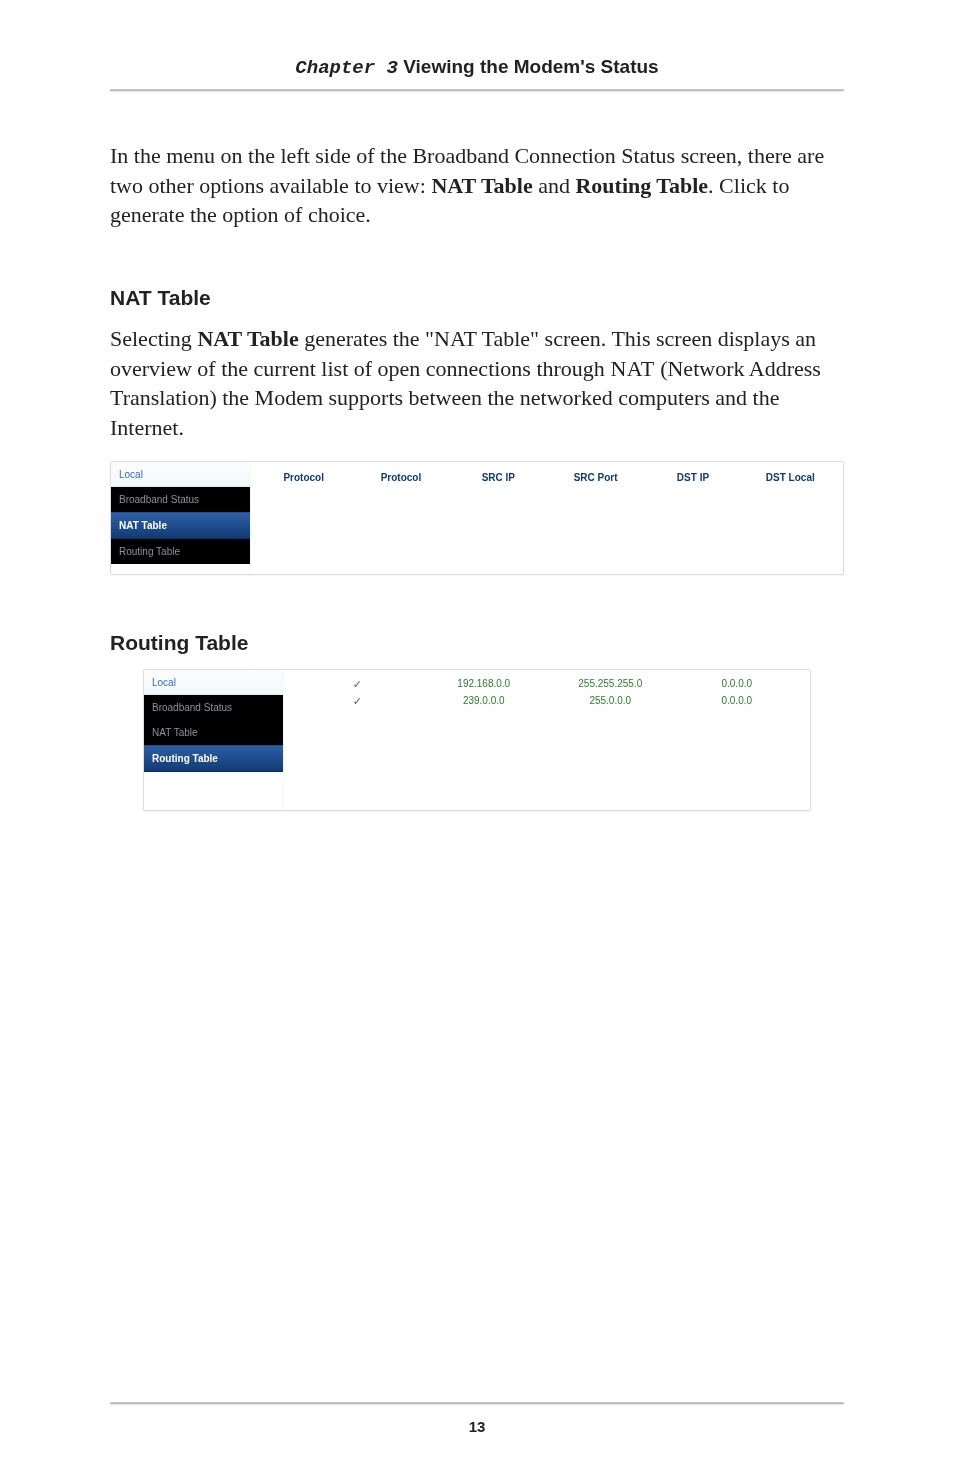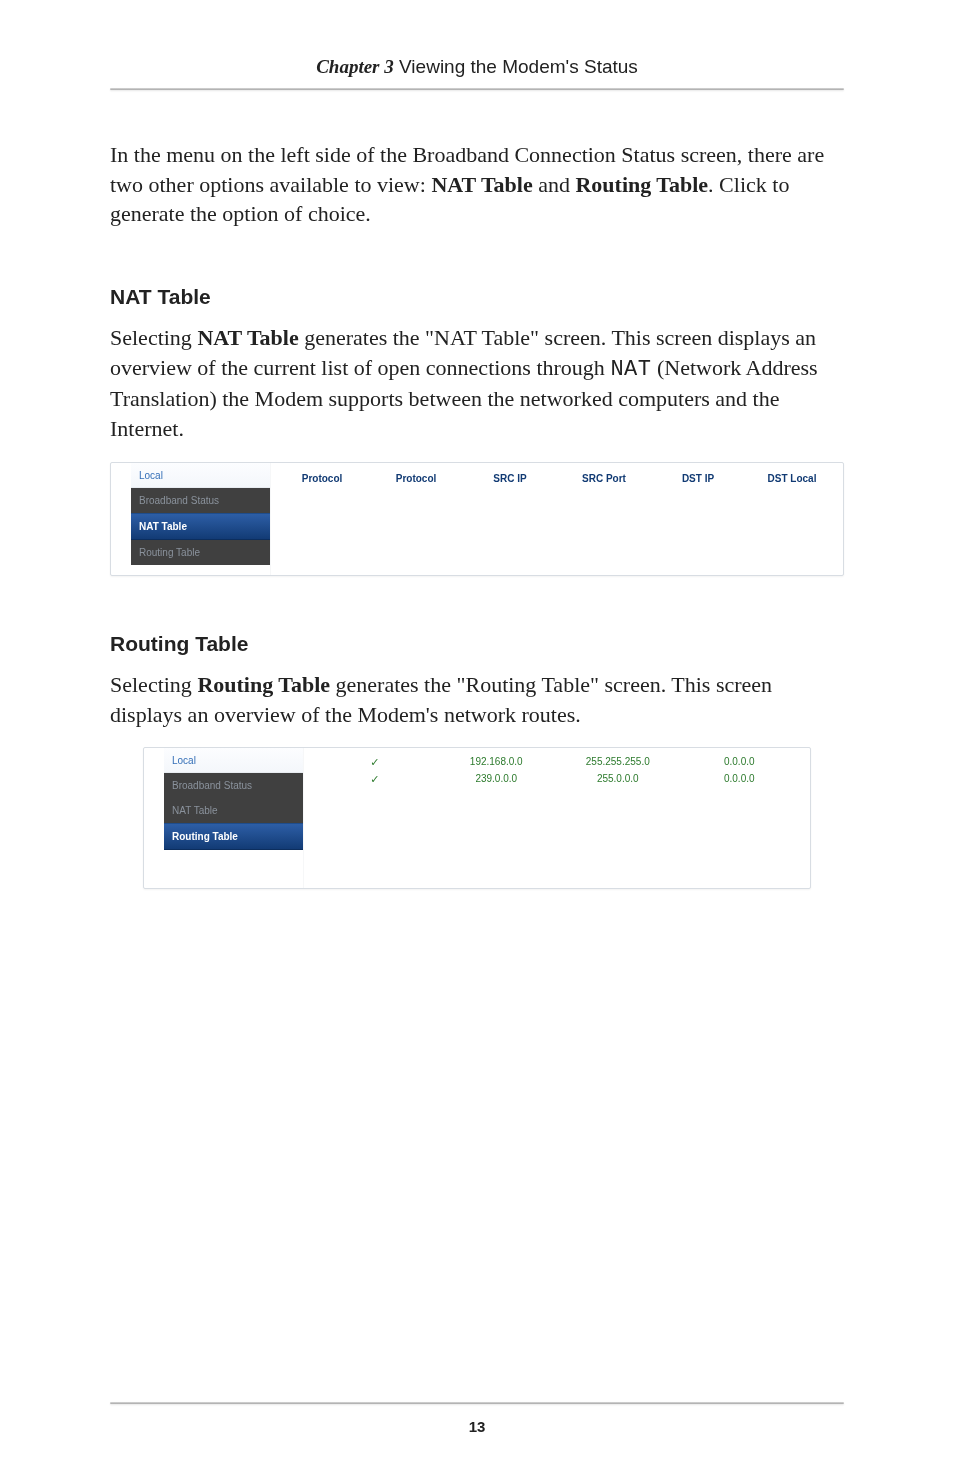--- a/index.html
+++ b/index.html
@@ -1,36 +1,36 @@
 <!DOCTYPE html>
 <html><head>
 <meta charset="utf-8">
 <style>
   * { box-sizing: border-box; margin: 0; padding: 0; }
   html, body { width: 954px; height: 1475px; background: #fff; font-family: Georgia, "Times New Roman", serif; color: #222; }
   .page { position: relative; width: 954px; height: 1475px; padding: 56px 110px 0 110px; }
   .chapter-header { text-align: center; font-size: 19px; margin-bottom: 10px; }
-  .chapter-header .chapter-label { font-style: italic; font-weight: 700; font-family: Liberation Serif, serif; }
-  .chapter-header .chapter-title { font-weight: 400; font-family: "Helvetica Neue", Arial, sans-serif; }
+  .chapter-header .chapter-label { font-style: italic; font-weight: 700; font-family: Liberation Mono, monospace; }
+  .chapter-header .chapter-title { font-weight: 700; font-family: "Helvetica Neue", Arial, sans-serif; }
   .top-divider, .bottom-divider { height: 2px; background: linear-gradient(to bottom, #d8d8d8 0%, #bfbfbf 50%, #a8a8a8 100%); border-radius: 1px; box-shadow: 0 1px 2px rgba(0,0,0,0.1); }
   .top-divider { margin-bottom: 50px; }
   .body-text { font-size: 22px; line-height: 1.35; text-align: left; margin-bottom: 56px; }
   .body-text b { font-weight: 700; }
   .section-heading { font-family: "Helvetica Neue", Arial, sans-serif; font-weight: 700; font-size: 21px; margin-bottom: 14px; color: #222; }
   .section-para { font-size: 22px; line-height: 1.35; margin-bottom: 18px; }
-  .sc { font-variant: small-caps; letter-spacing: 0.5px; font-family: Liberation Mono, monospace; }
+  .sc { font-variant: small-caps; letter-spacing: 0.5px; }
 
   
   .panel-wrap { display: flex; justify-content: center; margin-bottom: 56px; }
-  .panel { width: 740px; background: #fff; border: 1px solid #d8dde3; border-radius: 2px; box-shadow: 0 1px 2px rgba(0,0,0,0.05); font-family: Arial, Helvetica, sans-serif; padding-left: 20px; }
+  .panel { width: 740px; background: #fff; border: 1px solid #d8dde3; border-radius: 2px; box-shadow: 0 1px 2px rgba(0,0,0,0.05); font-family: Arial, Helvetica, sans-serif; }
   .panel.small { width: 668px; }
   .panel-inner { display: flex; padding: 0; }
   .sidebar { width: 140px; flex: 0 0 140px; border-right: 1px solid #f6f7f8; background: #fff; }
   .sb-head { color: #346fb7; font-size: 10px; padding: 7px 8px 6px 8px; border-bottom: 1px solid #e8ecf1; background: linear-gradient(to bottom, #fcfdff, #f4f7fb); }
-  .sb-item { color: #8a929c; font-size: 10px; padding: 7px 8px; background: #404040; }
+  .sb-item { color: #8a929c; font-size: 10px; padding: 7px 8px; background: #000000; }
   .sb-item.active { background: linear-gradient(to bottom, #2d5ea6, #123b75); color: #fff; font-weight: 700; border-top: 1px solid #1f4d8c; border-bottom: 1px solid #0c2e5e; }
   .table-area { flex: 1; padding: 6px 10px 46px 10px; min-height: 112px; }
   .th-row { display: flex; gap: 12px; }
   .th { flex: 1; text-align: center; font-size: 10px; font-weight: 700; color: #113a73; padding: 4px 2px; }
   
   .rt-head { display: flex; }
   .rt-col { flex: 1; text-align: center; font-size: 10px; font-weight: 700; color: #113a73; padding: 4px 2px; }
   .rt-row { display: flex; }
   .rt-cell { flex: 1; text-align: center; font-size: 10px; color: #2c7a2c; padding: 2px 2px; }
   .check { color: #2c7a2c; font-size: 11px; }
@@ -75,23 +75,20 @@
             <div class="th">SRC Port</div>
             <div class="th">DST IP</div>
             <div class="th">DST Local</div>
           </div>
         </div>
       </div>
     </div>
   </div>
 
   <div class="section-heading">Routing Table</div>
-  <p class="section-para">
-    <span>Selecting </span><b>Routing Table</b><span> generates the "Routing Table" screen. This screen displays an overview of the Modem's network routes.</span>
-  </p>
 
   <div class="panel-wrap">
     <div class="panel small">
       <div class="panel-inner">
         <div class="sidebar">
           <div class="sb-head">Local</div>
           <div class="sb-item">Broadband Status</div>
           <div class="sb-item">NAT Table</div>
           <div class="sb-item active">Routing Table</div>
         </div>

